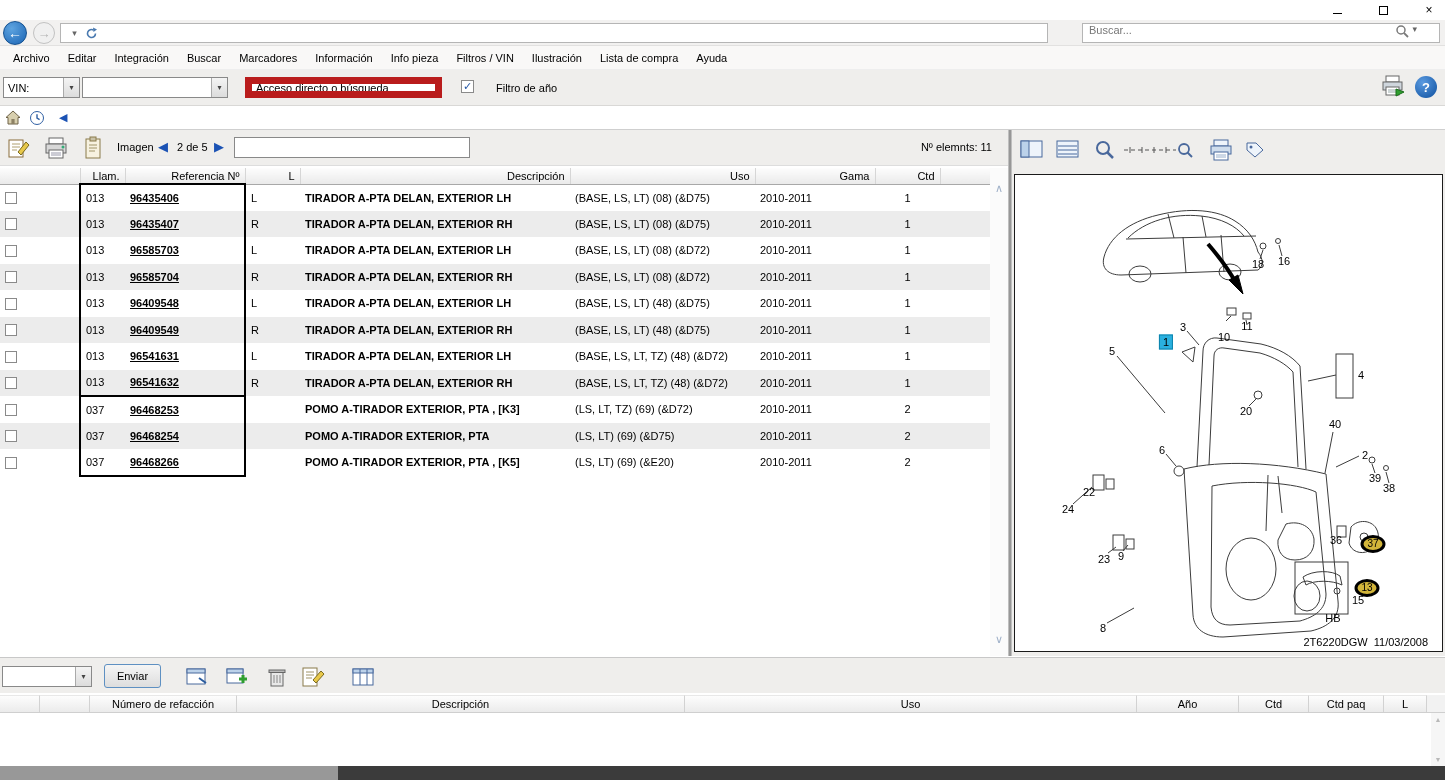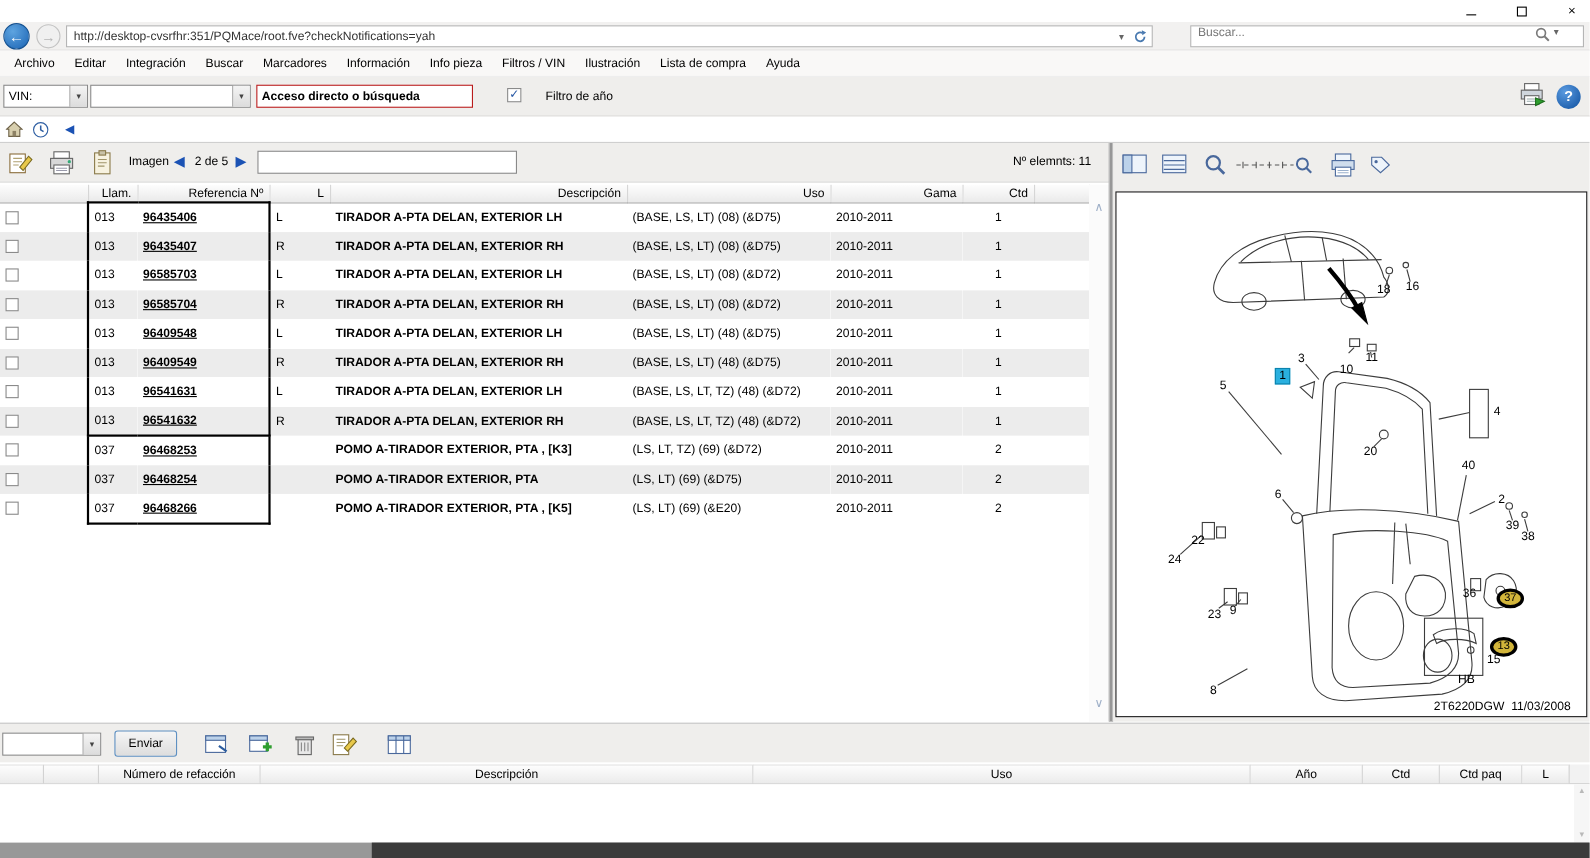--- a/index.html
+++ b/index.html
@@ -28,21 +28,21 @@
 
   .menubar{position:absolute;top:46px;left:0;width:100%;height:24px;background:#f9f8f7;display:flex;align-items:center;padding-left:4px;border-bottom:1px solid #eee;}
   .menu-item{padding:3px 9px;cursor:default;}
 
   
   .vinbar{position:absolute;top:70px;left:0;width:100%;height:36px;background:#efeeec;border-bottom:1px solid #d9d8d6;}
   .combo{background:#fff;border:1px solid #898989;height:21px;position:absolute;display:flex;align-items:center;padding-left:4px;}
   .combo .caret{position:absolute;right:0;top:0;bottom:0;width:16px;background:linear-gradient(#f4f4f4,#dcdcdc);border-left:1px solid #aaa;display:flex;align-items:center;justify-content:center;font-size:8px;color:#444;}
   .vin-combo{left:3px;top:7px;width:77px;}
   .vin-value{left:82px;top:7px;width:146px;}
-  .quick-search{position:absolute;left:233px;top:7px;width:197px;height:21px;border:1px solid #b91c1c;font-family:inherit;font-size:11px;padding:0 4px;font-weight:bold;}
+  .quick-search{position:absolute;left:245px;top:7px;width:197px;height:21px;border:7px solid #b91c1c;font-family:inherit;font-size:11px;padding:0 4px;}
   .yf-check{position:absolute;left:461px;top:10px;width:13px;height:13px;border:1px solid #8a8a8a;background:#fff;display:flex;align-items:center;justify-content:center;color:#2456a4;font-size:11px;line-height:1;}
   .yf-label{position:absolute;left:496px;top:12px;}
   .vin-icons{position:absolute;right:8px;top:5px;display:flex;gap:10px;align-items:center;}
   .help-btn{width:22px;height:22px;border-radius:50%;background:radial-gradient(circle at 35% 30%,#5a9ae0,#0d4f9e);color:#fff;font-weight:bold;display:flex;align-items:center;justify-content:center;font-size:13px;}
 
   
   .breadcrumbbar{position:absolute;top:106px;left:0;width:100%;height:24px;background:#fff;display:flex;align-items:center;padding-left:5px;border-bottom:1px solid #cfcfcf;}
   .bc-icon{margin-right:8px;display:inline-flex;}
   .bc-back{color:#1b52b4;font-size:11px;margin:0 12px 0 6px;}
   .bc-links{display:flex;align-items:center;}
@@ -130,21 +130,20 @@
   </div>
 
   <div class="navbar">
     <span class="back-btn">
         <span>←</span>
       </span>
     <span class="fwd-btn">
         <span>→</span>
       </span>
     <div class="url-box">
-      <span class="url-text">http://desktop-cvsrfhr:351/PQMace/root.fve?checkNotifications=yah</span>
       <span class="url-caret">▾</span>
       <span class="url-refresh">
         <svg width="13" height="13" viewBox="0 0 13 13">
             <path d="M10.5 6.5 A4 4 0 1 1 8.6 3.1" fill="none" stroke="#4a7ab0" stroke-width="1.6"></path>
             <polygon points="8,0.5 12,2.5 8.5,5" fill="#4a7ab0"></polygon>
           </svg>
       </span>
     </div>
     <div class="search-box">
       <span class="search-text">Buscar...</span>

